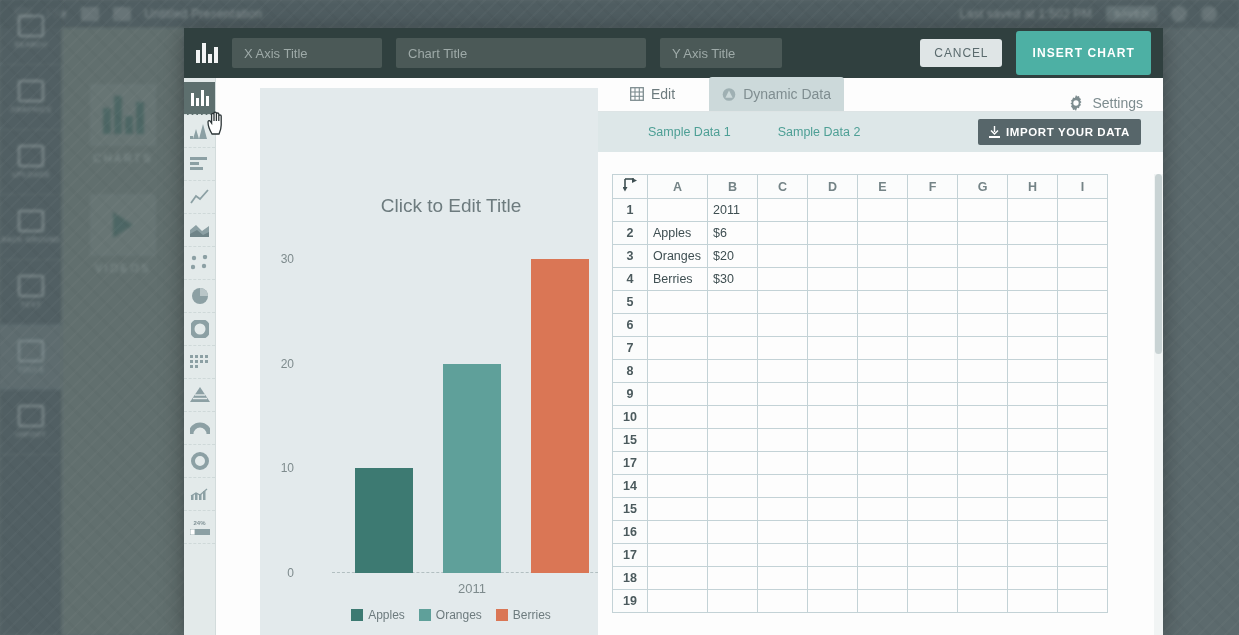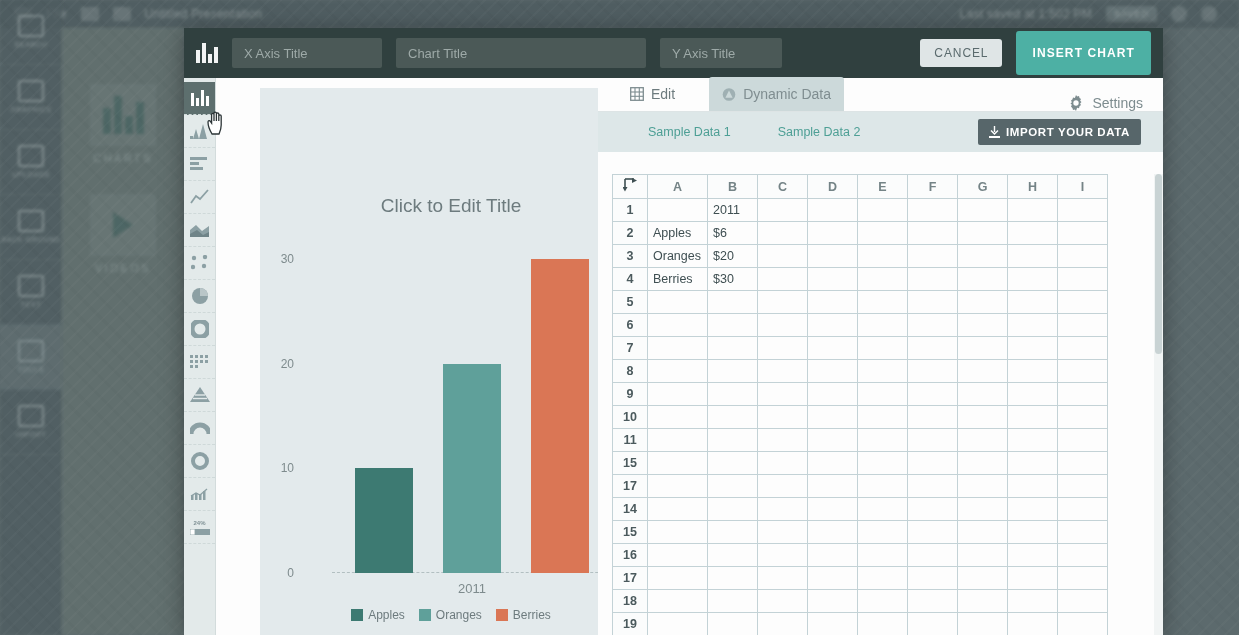--- a/index.html
+++ b/index.html
@@ -679,32 +679,20 @@
                 <td></td>
                 <td></td>
                 <td></td>
                 <td></td>
                 <td></td>
                 <td></td>
                 <td></td>
                 <td></td>
               </tr>
               <tr>
-                <td class="rowhdr">11</td>
-                <td></td>
-                <td></td>
-                <td></td>
-                <td></td>
-                <td></td>
-                <td></td>
-                <td></td>
-                <td></td>
-                <td></td>
-              </tr>
-              <tr>
                 <td class="rowhdr">15</td>
                 <td></td>
                 <td></td>
                 <td></td>
                 <td></td>
                 <td></td>
                 <td></td>
                 <td></td>
                 <td></td>
                 <td></td>

